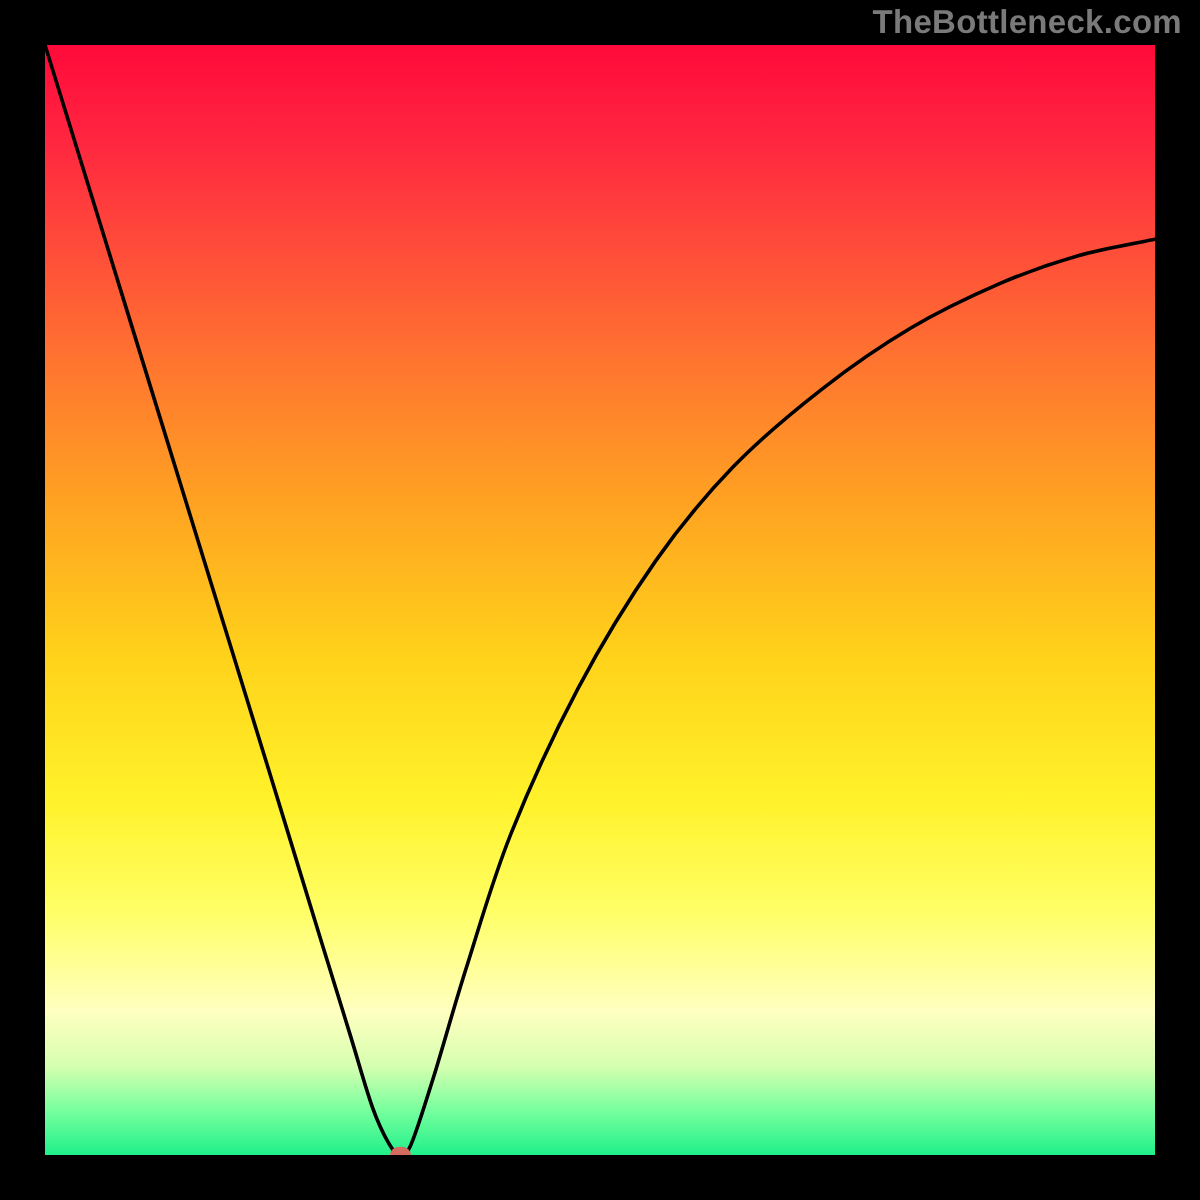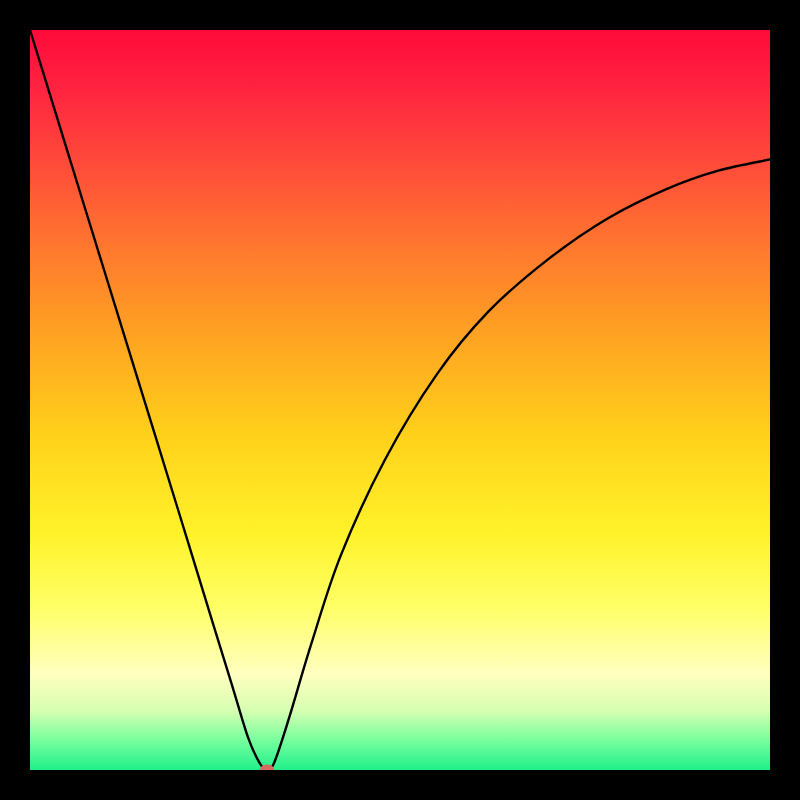--- a/index.html
+++ b/index.html
@@ -65,20 +65,21 @@
     background: #d66b60;
     border-radius: 50% / 55%;
     transform: translate(-50%, -50%);
     z-index: 3;
   }
 </style>
 </head>
 <body>
 
 <div class="frame">
+  <div class="watermark">TheBottleneck.com</div>
 
   <div class="plot-area">
     <div class="gradient"></div>
 
     <svg class="curve" viewBox="0 0 740 740" preserveAspectRatio="none">
       <path id="curve-path" d="M 0.00 0.00 C 6.17 19.98, 24.67 79.92, 37.00 119.88 C 49.33 159.84, 61.67 199.80, 74.00 239.76 C 86.33 279.72, 98.67 319.68, 111.00 359.64 C 123.33 399.60, 135.67 439.44, 148.00 479.52 C 160.33 519.60, 175.75 570.05, 185.00 600.14 C 194.25 630.23, 197.95 642.07, 203.50 660.08 C 209.05 678.09, 213.98 696.09, 218.30 708.18 C 222.62 720.27, 226.32 727.30, 229.40 732.60 C 232.48 737.90, 234.33 740.00, 236.80 740.00 C 239.27 740.00, 240.50 741.23, 244.20 732.60 C 247.90 723.97, 252.83 707.93, 259.00 688.20 C 265.17 668.47, 272.57 641.33, 281.20 614.20 C 289.83 587.07, 298.47 556.23, 310.80 525.40 C 323.13 494.57, 339.17 459.42, 355.20 429.20 C 371.23 398.98, 389.73 368.77, 407.00 344.10 C 424.27 319.43, 440.30 300.32, 458.80 281.20 C 477.30 262.08, 498.27 244.82, 518.00 229.40 C 537.73 213.98, 557.47 200.42, 577.20 188.70 C 596.93 176.98, 617.90 167.12, 636.40 159.10 C 654.90 151.08, 670.93 145.53, 688.20 140.60 C 705.47 135.67, 731.37 131.35, 740.00 129.50" fill="none" stroke="#000000" stroke-width="2.4" stroke-linecap="round" stroke-linejoin="round"></path>
     </svg>
 
     <div id="marker" class="marker" style="left: 236.8px; top: 740px; background: rgb(214, 107, 96);"></div>
   </div>

